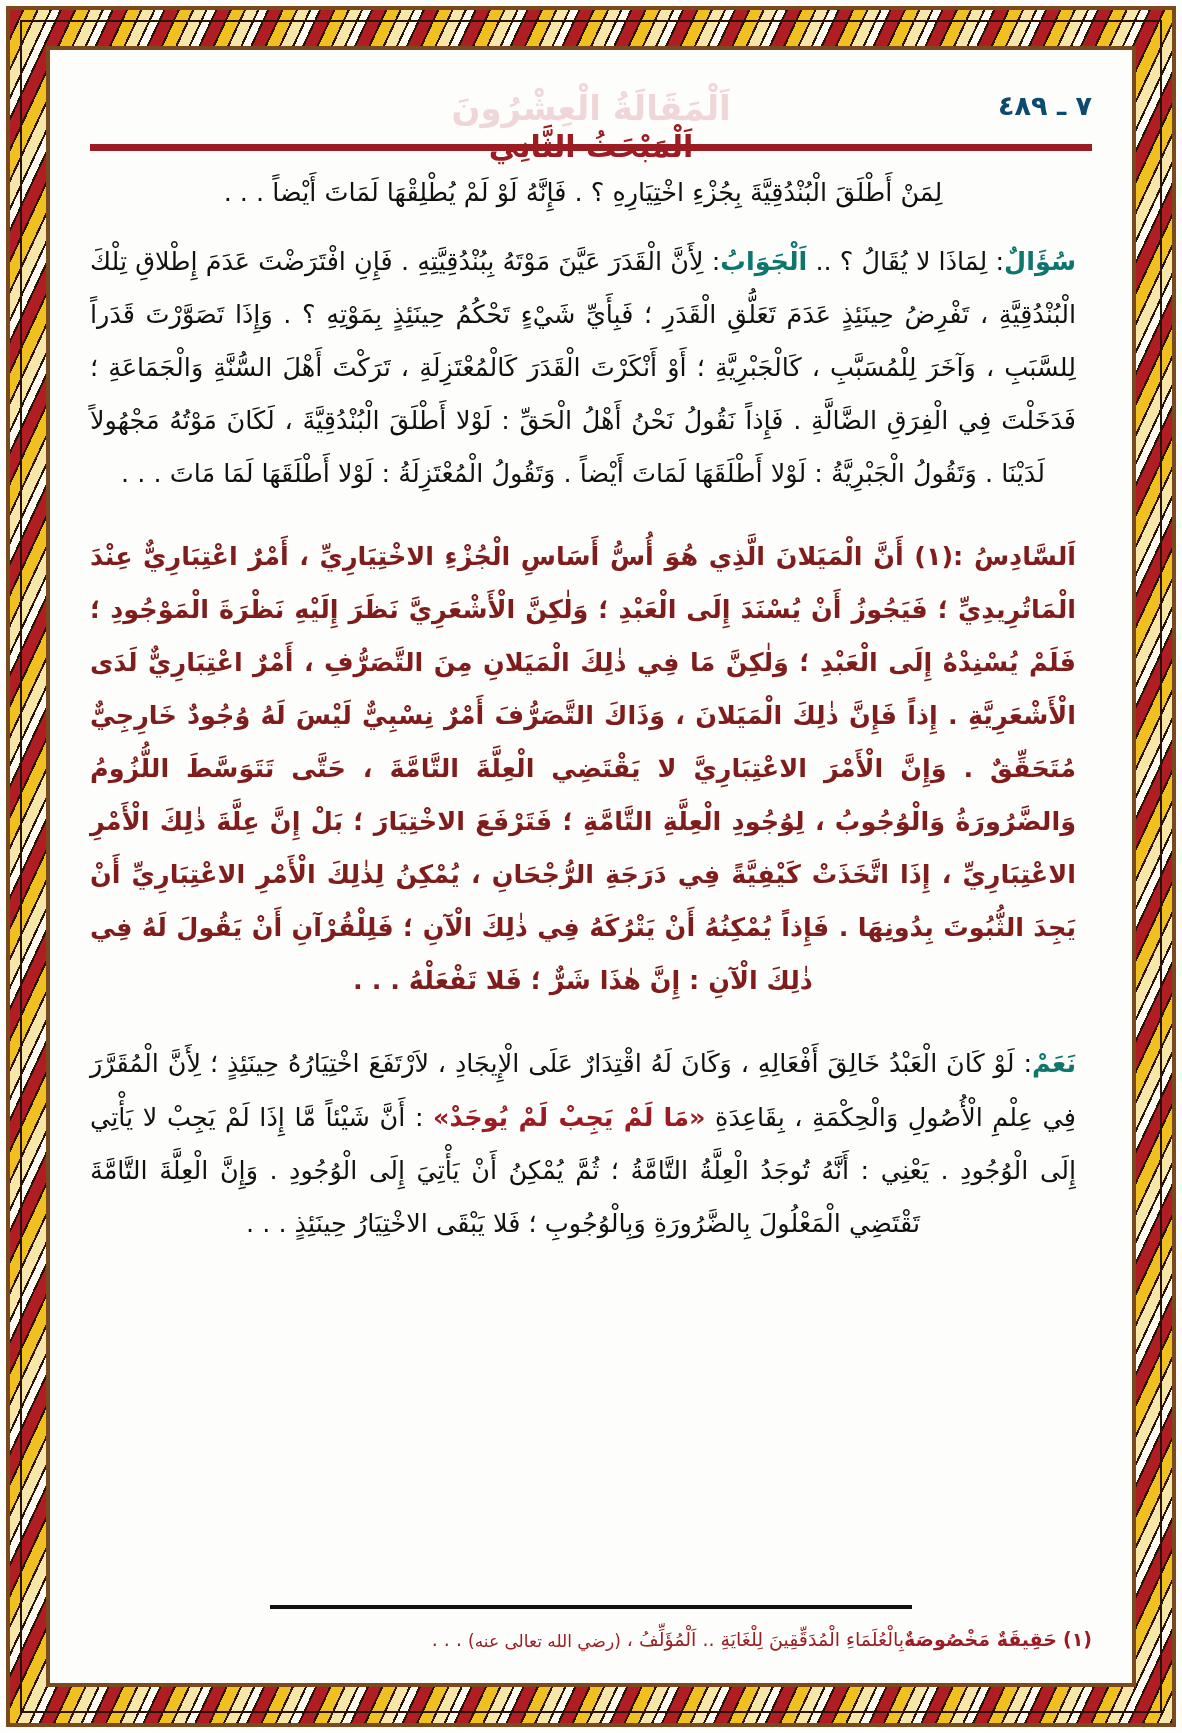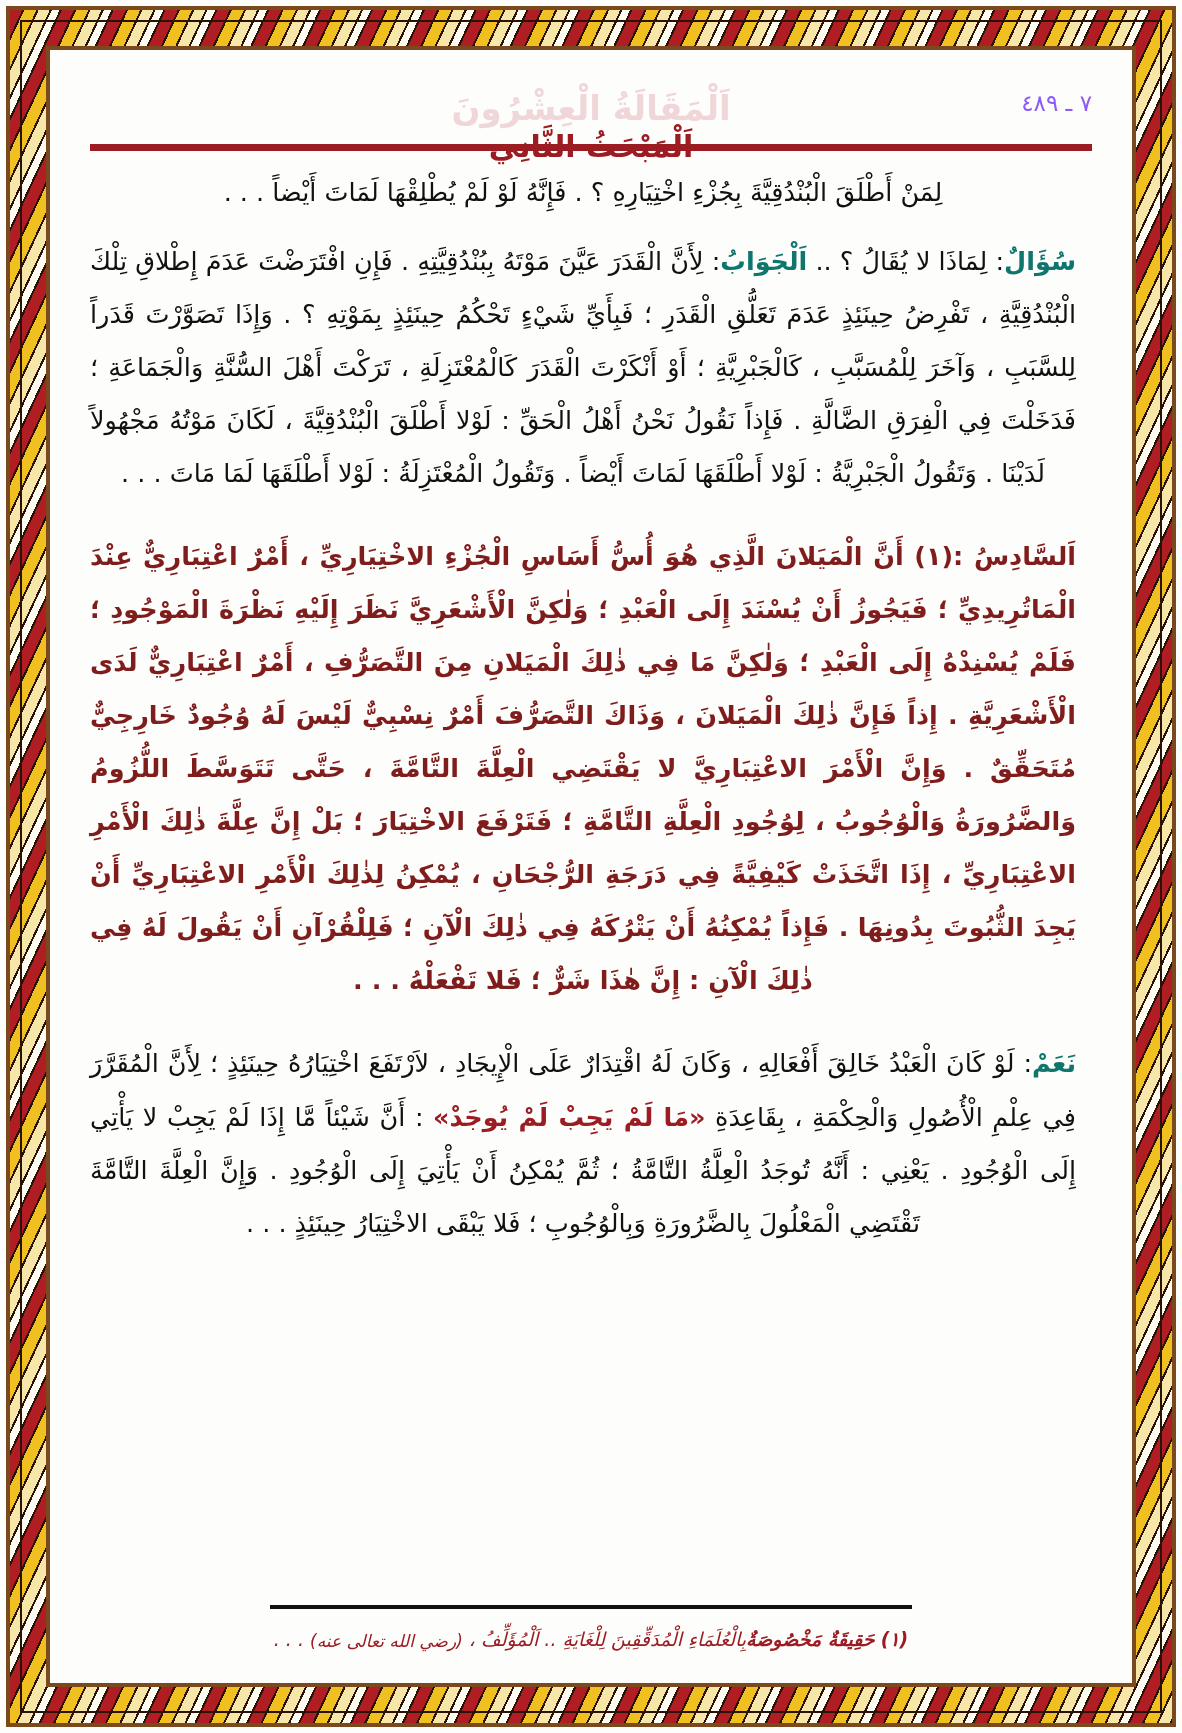--- a/index.html
+++ b/index.html
@@ -69,23 +69,23 @@
     height: 62px;
   }
   .header-row {
     position: relative;
     display: flex;
     align-items: flex-start;
     justify-content: space-between;
     height: 52px;
   }
   .page-number {
-    color: #8b5cf6;
-    font-size: 23px;
-    font-weight: normal;
+    color: #0c4a6e;
+    font-size: 27px;
+    font-weight: bold;
     letter-spacing: 1px;
     line-height: 1.2;
     padding-top: 6px;
     direction: rtl;
     unicode-bidi: isolate;
     order: 2;
   }
   .header-title-wrap {
     position: absolute;
     left: 0; right: 0; top: 0;
@@ -153,26 +153,24 @@
     padding-bottom: 6px;
   }
   .footnote-rule {
     height: 4px;
     background: #111111;
     width: 64%;
     margin: 0 auto 14px auto;
   }
   .footnote {
     direction: rtl;
-    text-align: center;
     color: #9b1c22;
     font-size: 19px;
     line-height: 1.7;
     margin: 0;
-    font-style: italic;
   }
   .footnote .marker { font-weight: bold; }
   .footnote .fn-bold { font-weight: bold; }
   .seal {
     display: inline-block;
     color: #9b1c22;
     font-size: 17px;
     transform: translateY(1px);
   }
 </style>

